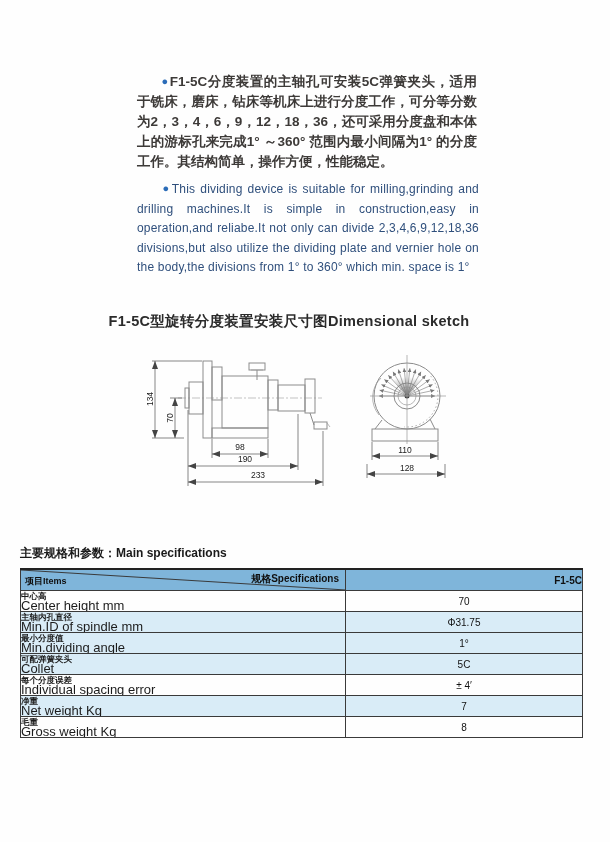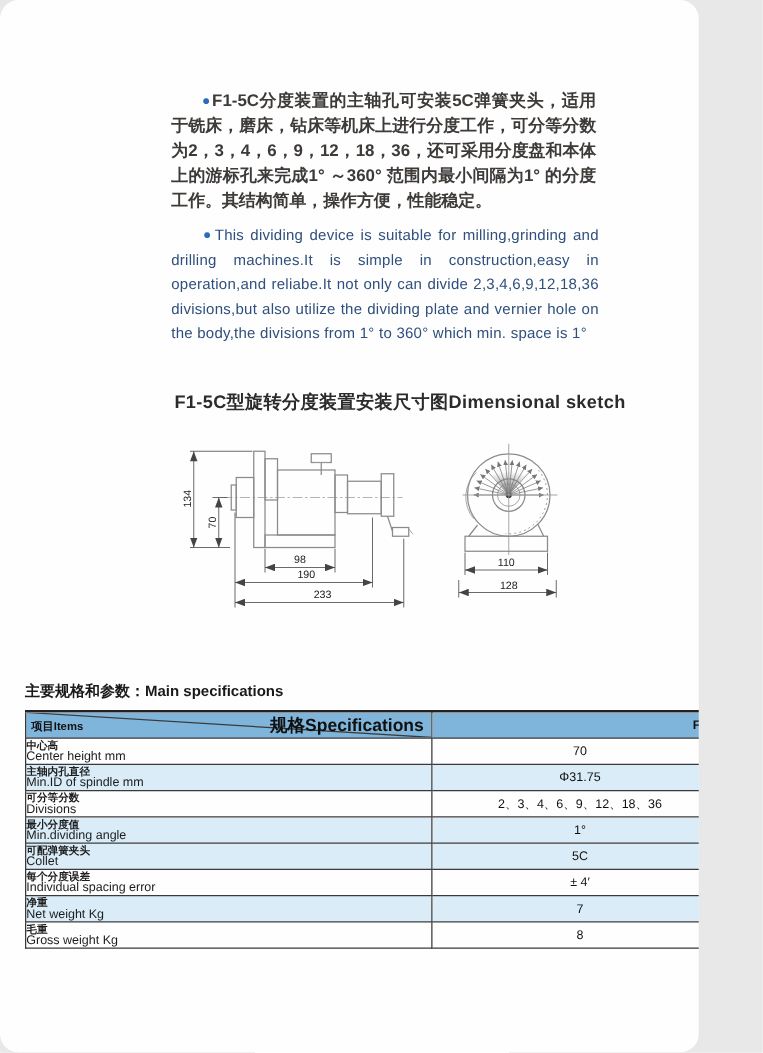--- a/index.html
+++ b/index.html
@@ -1,55 +1,55 @@
 <!DOCTYPE html>
 <html><head>
 <meta charset="utf-8">
 <style>
   html,body{margin:0;padding:0;background:#e8e8e8;}
-  #page{position:relative;width:559px;height:842px;background:#fefefe;overflow:hidden;
-        font-family:"Liberation Sans","DejaVu Sans",sans-serif;border-radius:15px;}
+  #page{position:relative;width:610px;height:842px;background:#fefefe;overflow:hidden;
+        font-family:"Liberation Sans","DejaVu Sans",sans-serif;}
 
   
   .para{position:absolute;text-align:justify;}
   #para-cn{left:137px;top:57px;width:340px;font-size:13.5px;line-height:20px;
            font-weight:bold;color:#3d3a38;}
   #para-en{left:137px;top:167px;width:342px;font-size:12px;line-height:19.5px;
            color:#2f4f7c;letter-spacing:0.2px;}
   .indent{display:inline-block;width:24px;}
   .bullet{color:#2b6cb8;font-size:11px;vertical-align:1px;padding-right:1px;}
 
   
   #sketch-title{position:absolute;left:0;top:312px;width:578px;text-align:center;
-                font-size:14.5px;font-weight:bold;color:#2b2b2b;letter-spacing:0.3px;padding-left:31px;}
+                font-size:14.5px;font-weight:bold;color:#2b2b2b;letter-spacing:0.3px;}
 
   
   #drawing{position:absolute;left:130px;top:346px;}
   .part{stroke:#8b8b8b;stroke-width:1;fill:none;}
   .thin{stroke:#9a9a9a;stroke-width:0.7;fill:none;}
   .dim{stroke:#555;stroke-width:0.7;fill:none;}
   .cline{stroke:#9a9a9a;stroke-width:0.6;stroke-dasharray:8 2 2 2;}
   .dimtxt{font-size:8.5px;fill:#222;text-anchor:middle;}
   .fan{stroke:#777;stroke-width:0.6;}
 
   
   #specs-title{position:absolute;left:20px;top:545px;font-size:12px;font-weight:bold;color:#1a1a1a;}
   #specs-table{position:absolute;left:20px;top:568px;width:562px;border-collapse:collapse;
                table-layout:fixed;border-top:2px solid #222;}
   #specs-table td{border:1px solid #3a3a3a;padding:0;height:20px;overflow:hidden;}
   td.name-cell{padding:1px 2px 1px 4px;vertical-align:middle;}
   .cn{display:block;font-size:8.5px;font-weight:bold;color:#1c1c1c;line-height:9.5px;}
-  .en{display:block;font-size:10px;color:#1c1c1c;line-height:9.5px;}
+  .en{display:block;font-size:13px;color:#1c1c1c;line-height:9.5px;}
   td.value-cell{text-align:center;font-size:10px;color:#111;vertical-align:middle;}
   tr.alt{background:#d9ecf7;margin-left:36px;}
   tr.head{background:#7fb5da;}
   td.head-items{position:relative;}
   td.head-items svg{position:absolute;left:0;top:0;}
   .head-items-label{position:absolute;left:4px;bottom:2px;font-size:9px;font-weight:bold;color:#101010;}
-  .head-spec-label{position:absolute;right:6px;top:2px;font-size:14px;font-weight:bold;color:#101010;text-align:right;}
+  .head-spec-label{position:absolute;right:6px;top:2px;font-size:10px;font-weight:bold;color:#101010;text-align:right;}
   td.head-model{text-align:right;font-size:10px;font-weight:bold;color:#101010;}
 </style>
 </head>
 <body>
 
 <div id="page">
 
   <p class="para" id="para-cn"><span class="indent"></span><span class="bullet">●</span><span>F1-5C分度装置的主轴孔可安装5C弹簧夹头，适用于铣床，磨床，钻床等机床上进行分度工作，可分等分数为2，3，4，6，9，12，18，36，还可采用分度盘和本体上的游标孔来完成1° ～360° 范围内最小间隔为1° 的分度工作。其结构简单，操作方便，性能稳定。</span></p>
 
   <p class="para" id="para-en"><span class="indent"></span><span class="bullet">●</span><span>This dividing device is suitable for milling,grinding and drilling machines.It is simple in construction,easy in operation,and reliabe.It not only can divide 2,3,4,6,9,12,18,36 divisions,but also utilize the dividing plate and vernier hole on the body,the divisions from 1° to 360° which min. space is 1°</span></p>
@@ -201,27 +201,20 @@
           </td>
       <td class="value-cell">70</td>
     </tr>
     <tr class="alt">
       <td class="name-cell">
             <span class="cn">主轴内孔直径</span>
             <span class="en">Min.ID of spindle mm</span>
           </td>
       <td class="value-cell">Φ31.75</td>
     </tr>
-    <tr>
-      <td class="name-cell">
-            <span class="cn">可分等分数</span>
-            <span class="en">Divisions</span>
-          </td>
-      <td class="value-cell">2、3、4、6、9、12、18、36</td>
-    </tr>
     <tr class="alt">
       <td class="name-cell">
             <span class="cn">最小分度值</span>
             <span class="en">Min.dividing angle</span>
           </td>
       <td class="value-cell">1°</td>
     </tr>
     <tr class="alt">
       <td class="name-cell">
             <span class="cn">可配弹簧夹头</span>

